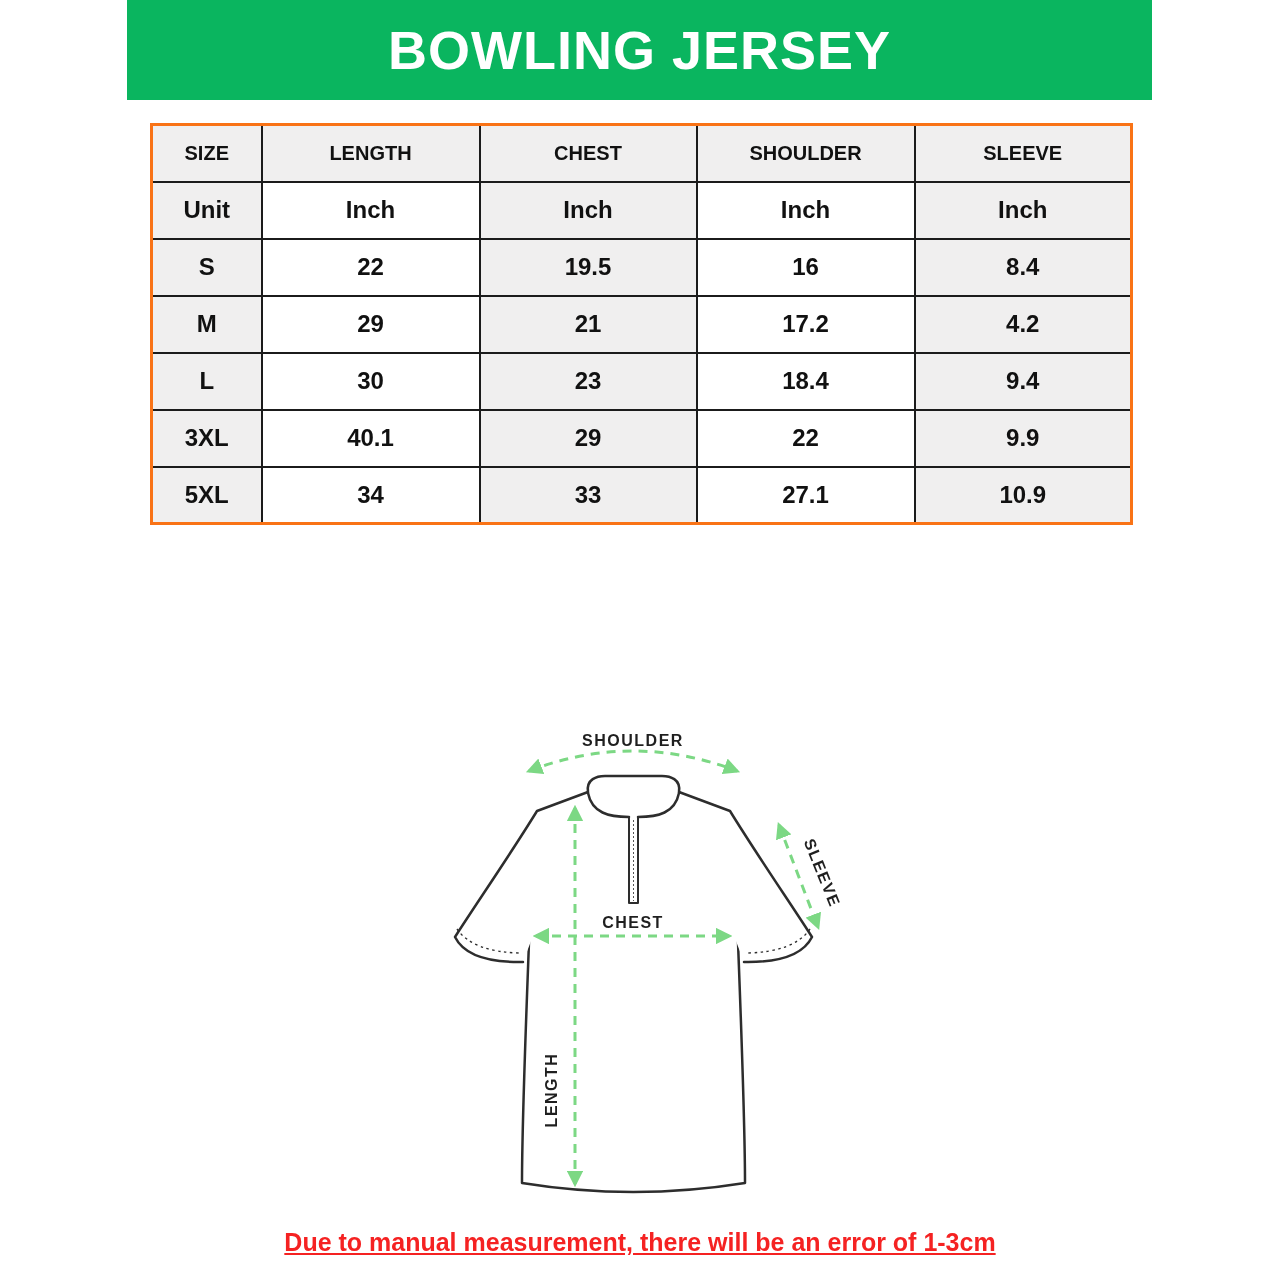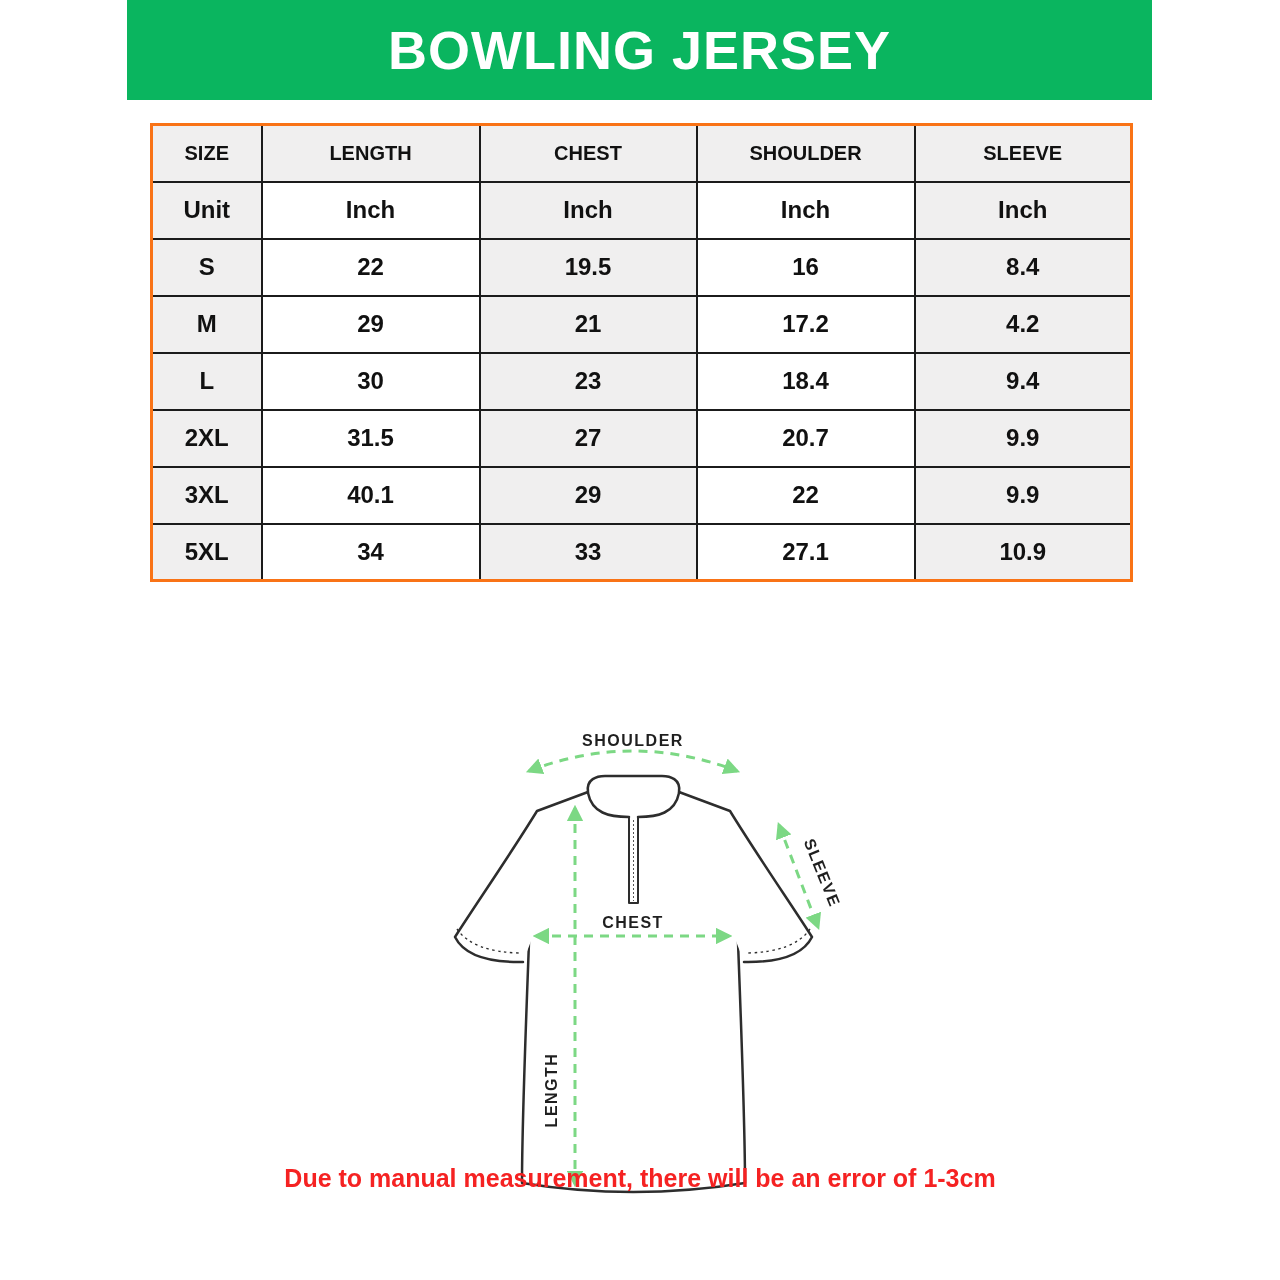--- a/index.html
+++ b/index.html
@@ -22,22 +22,22 @@
   .size-table th{font-size:20px;}
   .cell-gray{background:#f0efef;}
   .cell-white{background:#ffffff;}
 
   
   .diagram{position:absolute;left:400px;top:700px;width:500px;height:520px;}
   .diag-label{font-family:"Liberation Sans", sans-serif;font-size:16px;
     font-weight:bold;fill:#1f1f1f;letter-spacing:1.5px;}
 
   
-  .footnote{position:absolute;left:0;top:1164px;width:1280px;
-    text-align:center;color:#f52222;font-size:25px;font-weight:bold;}
+  .footnote{position:absolute;left:0;top:1228px;width:1280px;
+    text-align:center;color:#f52222;font-size:25px;font-weight:bold;text-decoration:underline;}
 </style>
 </head>
 <body>
 
 <div class="page">
 
   <div class="banner">
     <div class="banner-title">BOWLING JERSEY</div>
   </div>
 
@@ -77,27 +77,20 @@
         <td class="cell-gray">21</td>
         <td class="cell-white">17.2</td>
         <td class="cell-gray">4.2</td>
       </tr>
       <tr>
         <td class="cell-gray">L</td>
         <td class="cell-white">30</td>
         <td class="cell-gray">23</td>
         <td class="cell-white">18.4</td>
         <td class="cell-gray">9.4</td>
-      </tr>
-      <tr>
-        <td class="cell-gray">2XL</td>
-        <td class="cell-white">31.5</td>
-        <td class="cell-gray">27</td>
-        <td class="cell-white">20.7</td>
-        <td class="cell-gray">9.9</td>
       </tr>
       <tr>
         <td class="cell-gray">3XL</td>
         <td class="cell-white">40.1</td>
         <td class="cell-gray">29</td>
         <td class="cell-white">22</td>
         <td class="cell-gray">9.9</td>
       </tr>
       <tr>
         <td class="cell-gray">5XL</td>

